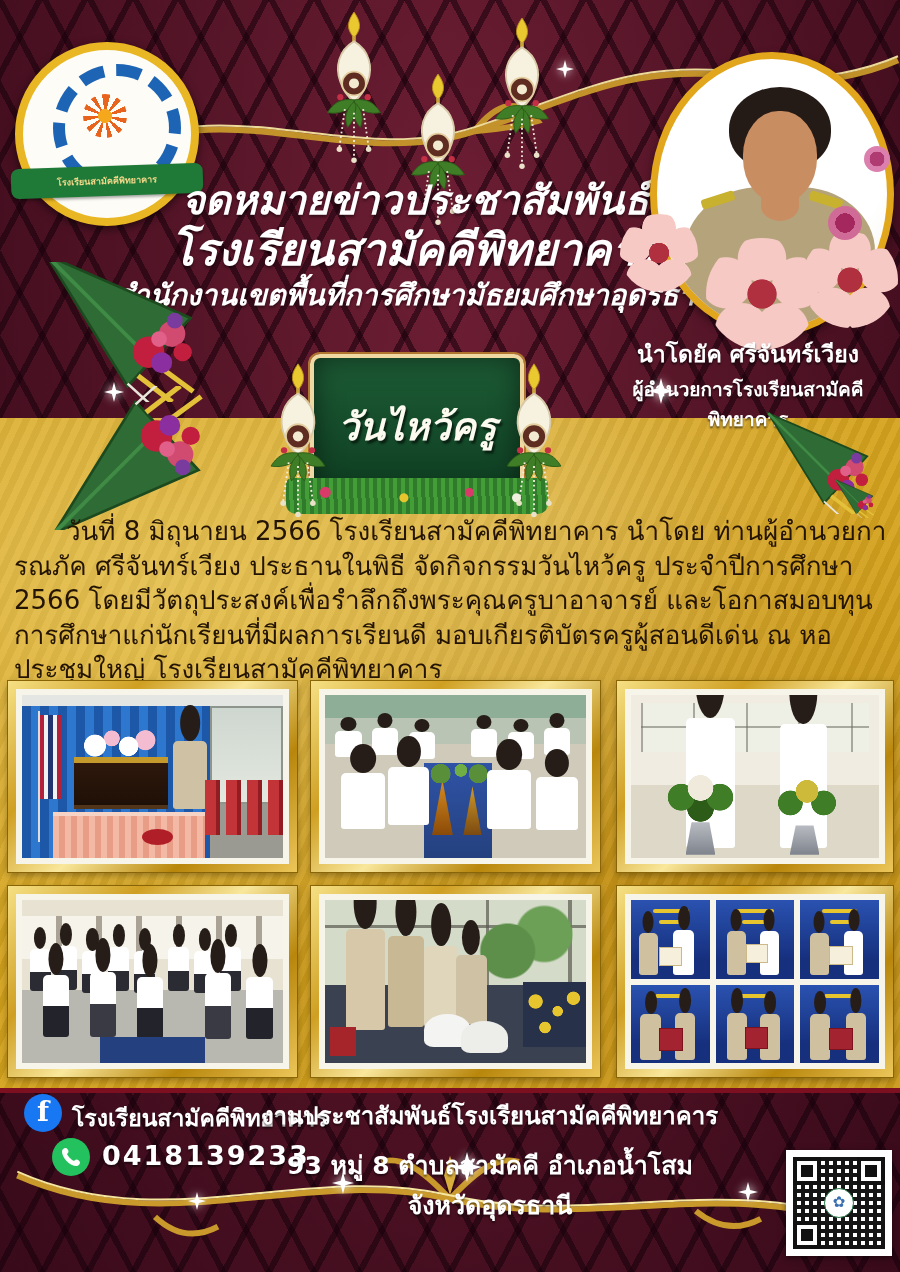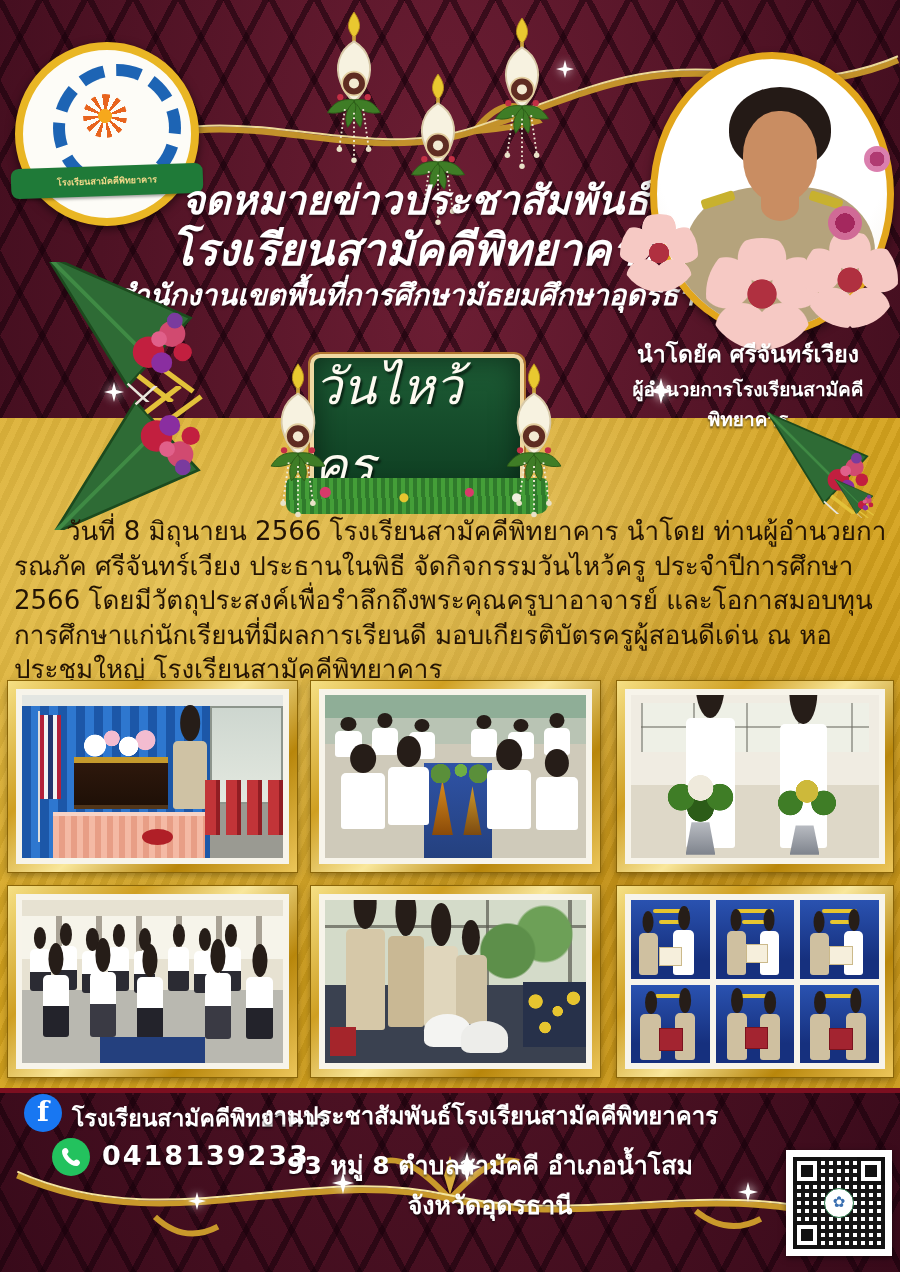--- a/index.html
+++ b/index.html
@@ -62,21 +62,21 @@
       radial-gradient(circle at 18% 40%, #f6c9c4 0 22%, rgba(0,0,0,0) 23%);}
   .caption{left:598px;top:336px;width:300px;text-align:center;color:#fff;text-shadow:0 2px 2px rgba(0,0,0,.6);}
   .caption .name{font-size:23px;font-weight:bold;}
   .caption .role{font-size:19px;font-weight:bold;margin-top:2px;}
   
   .board-group{left:228px;top:348px;width:380px;height:175px;}
   .board{position:absolute;left:82px;top:6px;width:206px;height:136px;border-radius:10px;
     background:linear-gradient(#1d5c35,#0e3d21);border:4px solid #f0d8a2;
     box-shadow:0 0 0 2px #b0752f, inset 0 0 28px rgba(0,0,0,.5);
     display:flex;align-items:center;justify-content:center;}
-  .board-title{color:#fdfaf0;font-size:50px;font-weight:normal;font-style:italic;
+  .board-title{color:#fdfaf0;font-size:38px;font-weight:bold;font-style:italic;
     text-shadow:2px 3px 2px rgba(0,0,0,.55);}
   .grass{position:absolute;left:58px;top:130px;width:262px;height:36px;border-radius:6px 6px 10px 10px;
     background:
       radial-gradient(circle at 15% 40%, #d83a6a 0 5px, rgba(0,0,0,0) 6px),
       radial-gradient(circle at 45% 55%, #e7c52f 0 4px, rgba(0,0,0,0) 5px),
       radial-gradient(circle at 70% 40%, #d83a6a 0 4px, rgba(0,0,0,0) 5px),
       radial-gradient(circle at 88% 55%, #f0f0e0 0 4px, rgba(0,0,0,0) 5px),
       repeating-linear-gradient(88deg, #2f7a2b 0 4px, #449e38 4px 8px);}
   
   .bodytext{left:14px;top:514px;width:874px;font-size:26px;line-height:1.33;color:#241404;

